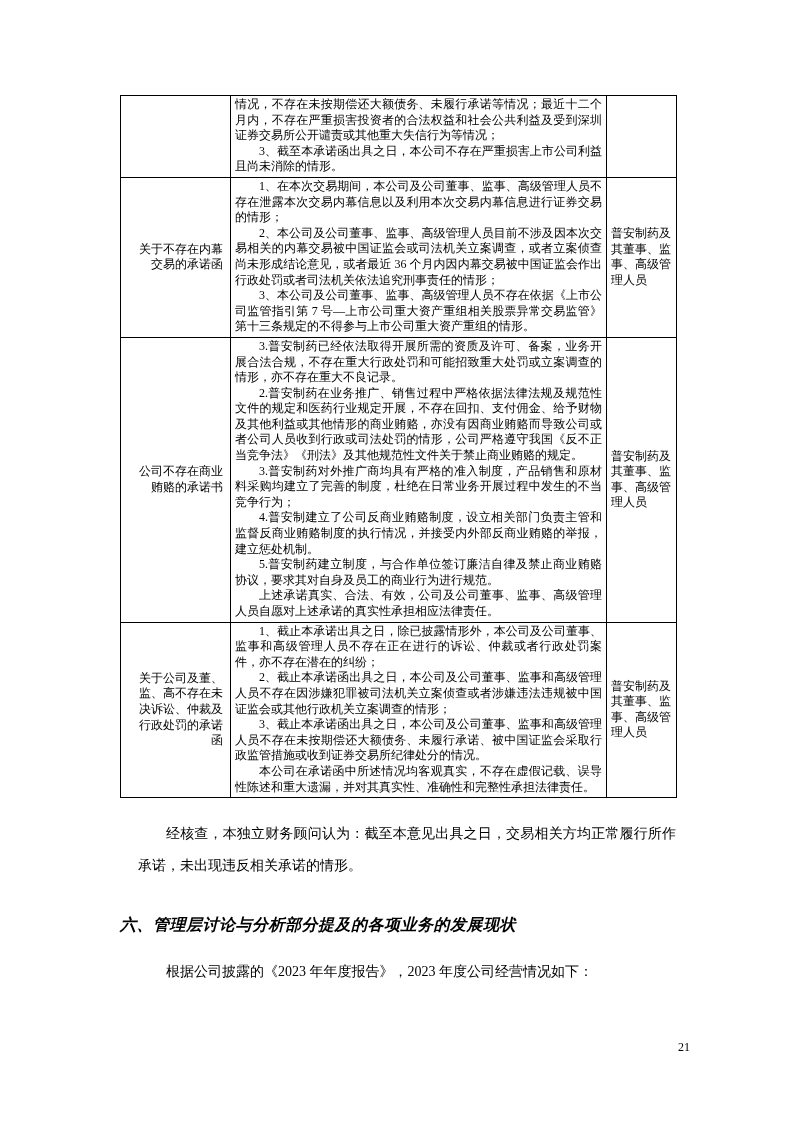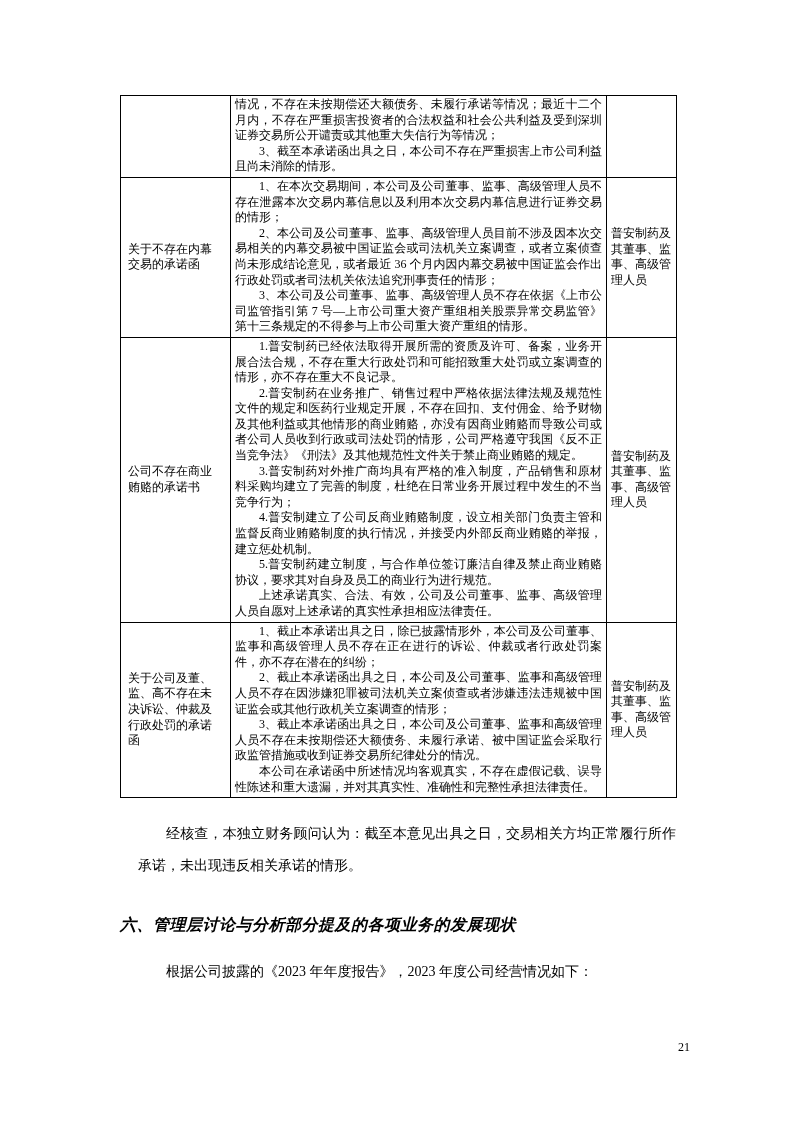--- a/index.html
+++ b/index.html
@@ -26,21 +26,21 @@
     font-size: 12px;
     line-height: 1.3;
     table-layout: fixed;
     border-radius: 27px;
   }
   table.commitments td {
     border: 1px solid #000000;
   }
   td.label-cell {
     width: 110px;
-    text-align: left;
+    text-align: right;
     vertical-align: middle;
     padding: 2px 7px;
   }
   td.content-cell {
     width: 376px;
     vertical-align: top;
     padding: 1px 4px 2px 4px;
   }
   td.party-cell {
     width: 70px;
@@ -108,21 +108,21 @@
             <p>1、在本次交易期间，本公司及公司董事、监事、高级管理人员不存在泄露本次交易内幕信息以及利用本次交易内幕信息进行证券交易的情形；</p>
             <p>2、本公司及公司董事、监事、高级管理人员目前不涉及因本次交易相关的内幕交易被中国证监会或司法机关立案调查，或者立案侦查尚未形成结论意见，或者最近 36 个月内因内幕交易被中国证监会作出行政处罚或者司法机关依法追究刑事责任的情形；</p>
             <p>3、本公司及公司董事、监事、高级管理人员不存在依据《上市公司监管指引第 7 号—上市公司重大资产重组相关股票异常交易监管》第十三条规定的不得参与上市公司重大资产重组的情形。</p>
           </td>
           <td class="party-cell">普安制药及其董事、监事、高级管理人员</td>
         </tr>
 
         <tr>
           <td class="label-cell">公司不存在商业贿赂的承诺书</td>
           <td class="content-cell">
-            <p>1.普安制药已经依法取得开展所需的资质及许可、备案，业务开展合法合规，不存在重大行政处罚和可能招致重大处罚或立案调查的情形，亦不存在重大不良记录。</p>
+            <p>3.普安制药已经依法取得开展所需的资质及许可、备案，业务开展合法合规，不存在重大行政处罚和可能招致重大处罚或立案调查的情形，亦不存在重大不良记录。</p>
             <p>2.普安制药在业务推广、销售过程中严格依据法律法规及规范性文件的规定和医药行业规定开展，不存在回扣、支付佣金、给予财物及其他利益或其他情形的商业贿赂，亦没有因商业贿赂而导致公司或者公司人员收到行政或司法处罚的情形，公司严格遵守我国《反不正当竞争法》《刑法》及其他规范性文件关于禁止商业贿赂的规定。</p>
             <p>3.普安制药对外推广商均具有严格的准入制度，产品销售和原材料采购均建立了完善的制度，杜绝在日常业务开展过程中发生的不当竞争行为；</p>
             <p>4.普安制建立了公司反商业贿赂制度，设立相关部门负责主管和监督反商业贿赂制度的执行情况，并接受内外部反商业贿赂的举报，建立惩处机制。</p>
             <p>5.普安制药建立制度，与合作单位签订廉洁自律及禁止商业贿赂协议，要求其对自身及员工的商业行为进行规范。</p>
             <p>上述承诺真实、合法、有效，公司及公司董事、监事、高级管理人员自愿对上述承诺的真实性承担相应法律责任。</p>
           </td>
           <td class="party-cell">普安制药及其董事、监事、高级管理人员</td>
         </tr>
 
         <tr>

